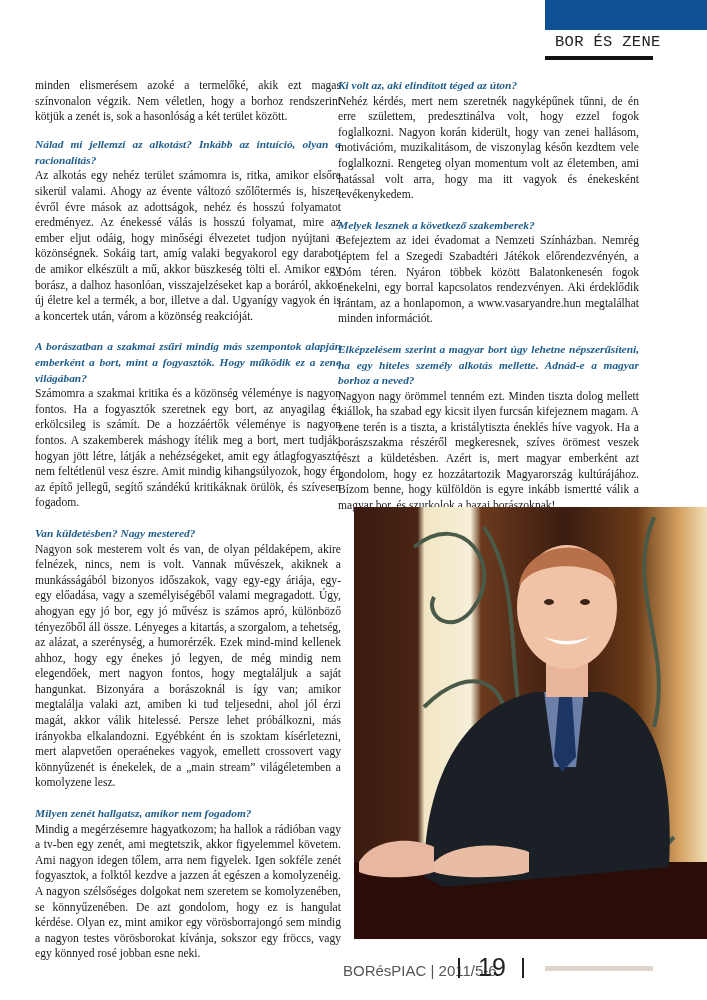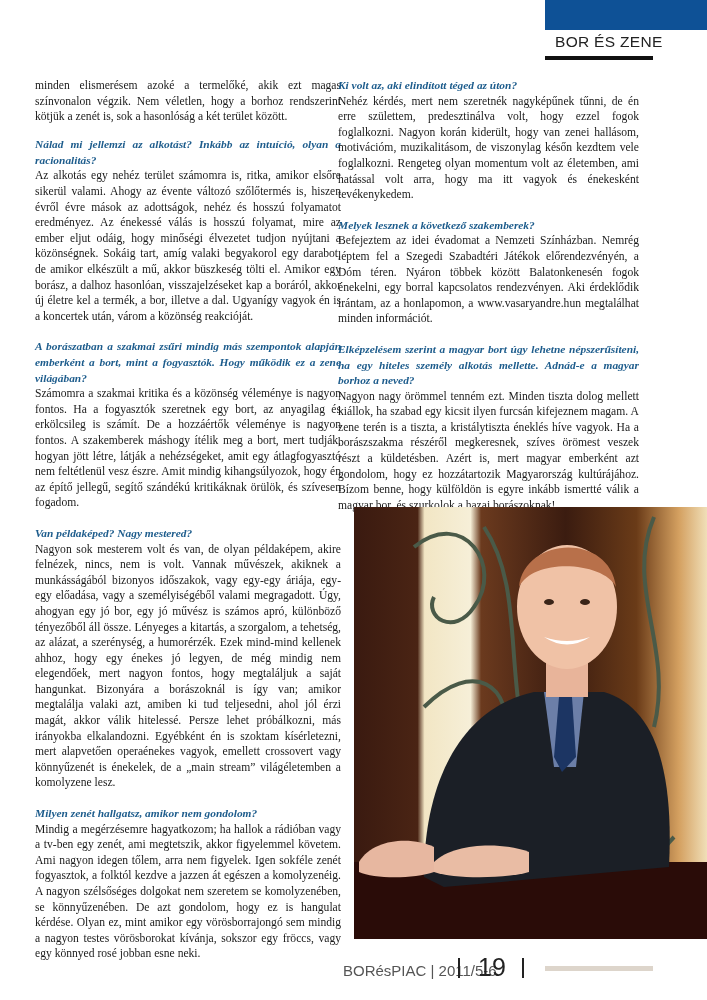--- a/index.html
+++ b/index.html
@@ -1,18 +1,18 @@
 <!DOCTYPE html>
 <html><head>
 <meta charset="utf-8">
 <style>
   html,body{margin:0;padding:0;background:#fff;}
   body{width:707px;height:1000px;position:relative;overflow:hidden;font-family:"Liberation Serif","DejaVu Serif",serif;color:#1a1a1a;}
   .top-bar{position:absolute;left:545px;top:0;width:162px;height:30px;background:#0e5196;}
-  .section-label{position:absolute;left:555px;top:33px;font-family:Liberation Sans, sans-serif;font-size:15.5px;letter-spacing:0.3px;color:#222;}
+  .section-label{position:absolute;left:555px;top:33px;font-family:Liberation Mono, monospace;font-size:15.5px;letter-spacing:0.3px;color:#222;}
   .section-rule{position:absolute;left:545px;top:56px;width:108px;height:4px;background:#111;}
   .col{position:absolute;top:78px;width:306px;font-size:11.6px;line-height:15.6px;text-align:justify;hyphens:manual;}
   .col.left{left:35px;}
   .col.right{left:338px;width:301px;}
   .para{margin:0 0 12.5px 0;}
   .q{margin:0;color:#1d5c8c;font-style:italic;font-weight:bold;font-size:11.4px;line-height:15.6px;}
   .a{margin:0 0 15px 0;}
   .photo{position:absolute;left:354px;top:507px;width:353px;height:432px;overflow:hidden;
     background:linear-gradient(90deg,#3a1a10 0%,#4a2414 18%,#f2e6c4 20%,#f6efd8 33%,#6b3a1e 36%,#3b1c10 60%,#6a3b18 80%,#d4a060 92%,#f0dfb8 100%);}
   .photo svg{position:absolute;left:0;top:0;}
@@ -28,23 +28,23 @@
 <div class="top-bar"></div>
 <div class="section-label">BOR ÉS ZENE</div>
 <div class="section-rule"></div>
 
 <div class="col left">
   <p class="para">minden elismerésem azoké a termelőké, akik ezt magas színvonalon végzik. Nem véletlen, hogy a borhoz rendszerint kötjük a zenét is, sok a hasonlóság a két terület között.</p>
   <p class="q">Nálad mi jellemzi az alkotást? Inkább az intuíció, olyan a racionalitás?</p>
   <p class="a">Az alkotás egy nehéz terület számomra is, ritka, amikor elsőre sikerül valami. Ahogy az évente változó szőlőtermés is, hiszen évről évre mások az adottságok, nehéz és hosszú folyamatot eredményez. Az énekessé válás is hosszú folyamat, mire az ember eljut odáig, hogy minőségi élvezetet tudjon nyújtani a közönségnek. Sokáig tart, amíg valaki begyakorol egy darabot, de amikor elkészült a mű, akkor büszkeség tölti el. Amikor egy borász, a dalhoz hasonlóan, visszajelzéseket kap a boráról, akkor új életre kel a termék, a bor, illetve a dal. Ugyanígy vagyok én is a koncertek után, várom a közönség reakcióját.</p>
   <p class="q">A borászatban a szakmai zsűri mindig más szempontok alapján emberként a bort, mint a fogyasztók. Hogy működik ez a zene világában?</p>
   <p class="a">Számomra a szakmai kritika és a közönség véleménye is nagyon fontos. Ha a fogyasztók szeretnek egy bort, az anyagilag és erkölcsileg is számít. De a hozzáértők véleménye is nagyon fontos. A szakemberek máshogy ítélik meg a bort, mert tudják, hogyan jött létre, látják a nehézségeket, amit egy átlagfogyasztó nem feltétlenül vesz észre. Amit mindig kihangsúlyozok, hogy én az építő jellegű, segítő szándékú kritikáknak örülök, és szívesen fogadom.</p>
-  <p class="q">Van példaképed? Nagy mestered?</p>
+  <p class="q">Van küldetésben? Nagy mestered?</p>
   <p class="a">Nagyon sok mesterem volt és van, de olyan példaképem, akire felnézek, nincs, nem is volt. Vannak művészek, akiknek a munkásságából bizonyos időszakok, vagy egy-egy áriája, egy-egy előadása, vagy a személyiségéből valami megragadott. Úgy, ahogyan egy jó bor, egy jó művész is számos apró, különböző tényezőből áll össze. Lényeges a kitartás, a szorgalom, a tehetség, az alázat, a szerénység, a humorérzék. Ezek mind-mind kellenek ahhoz, hogy egy énekes jó legyen, de még mindig nem elegendőek, mert nagyon fontos, hogy megtaláljuk a saját hangunkat. Bizonyára a borászoknál is így van; amikor megtalálja valaki azt, amiben ki tud teljesedni, ahol jól érzi magát, akkor válik hitelessé. Persze lehet próbálkozni, más irányokba elkalandozni. Egyébként én is szoktam kísérletezni, mert alapvetően operaénekes vagyok, emellett crossovert vagy könnyűzenét is énekelek, de a „main stream” világéletemben a komolyzene lesz.</p>
-  <p class="q">Milyen zenét hallgatsz, amikor nem gondolom?</p>
+  <p class="q">Milyen zenét hallgatsz, amikor nem fogadom?</p>
   <p class="a">Mindig a megérzésemre hagyatkozom; ha hallok a rádióban vagy a tv-ben egy zenét, ami megtetszik, akkor figyelemmel követem. Ami nagyon idegen tőlem, arra nem figyelek. Igen sokféle zenét fogyasztok, a folktól kezdve a jazzen át egészen a komolyzenéig. A nagyon szélsőséges dolgokat nem szeretem se komolyzenében, se könnyűzenében. De azt gondolom, hogy ez is hangulat kérdése. Olyan ez, mint amikor egy vörösborrajongó sem mindig a nagyon testes vörösborokat kívánja, sokszor egy fröccs, vagy egy könnyed rosé jobban esne neki.</p>
 </div>
 
 <div class="col right">
   <p class="q">Ki volt az, aki elindított téged az úton?</p>
   <p class="a">Nehéz kérdés, mert nem szeretnék nagyképűnek tűnni, de én erre születtem, predesztinálva volt, hogy ezzel fogok foglalkozni. Nagyon korán kiderült, hogy van zenei hallásom, motivációm, muzikalitásom, de viszonylag későn kezdtem vele foglalkozni. Rengeteg olyan momentum volt az életemben, ami hatással volt arra, hogy ma itt vagyok és énekesként tevékenykedem.</p>
   <p class="q">Melyek lesznek a következő szakemberek?</p>
   <p class="a">Befejeztem az idei évadomat a Nemzeti Színházban. Nemrég léptem fel a Szegedi Szabadtéri Játékok előrendezvényén, a Dóm téren. Nyáron többek között Balatonkenesén fogok énekelni, egy borral kapcsolatos rendezvényen. Aki érdeklődik irántam, az a honlapomon, a www.vasaryandre.hun megtalálhat minden információt.</p>
   <p class="q">Elképzelésem szerint a magyar bort úgy lehetne népszerűsíteni, ha egy hiteles személy alkotás mellette. Adnád-e a magyar borhoz a neved?</p>
   <p class="a">Nagyon nagy örömmel tenném ezt. Minden tiszta dolog mellett kiállok, ha szabad egy kicsit ilyen furcsán kifejeznem magam. A zene terén is a tiszta, a kristálytiszta éneklés híve vagyok. Ha a borászszakma részéről megkeresnek, szíves örömest veszek részt a küldetésben. Azért is, mert magyar emberként azt gondolom, hogy ez hozzátartozik Magyarország kultúrájához. Bízom benne, hogy külföldön is egyre inkább ismertté válik a magyar bor, és szurkolok a hazai borászoknak!</p>

